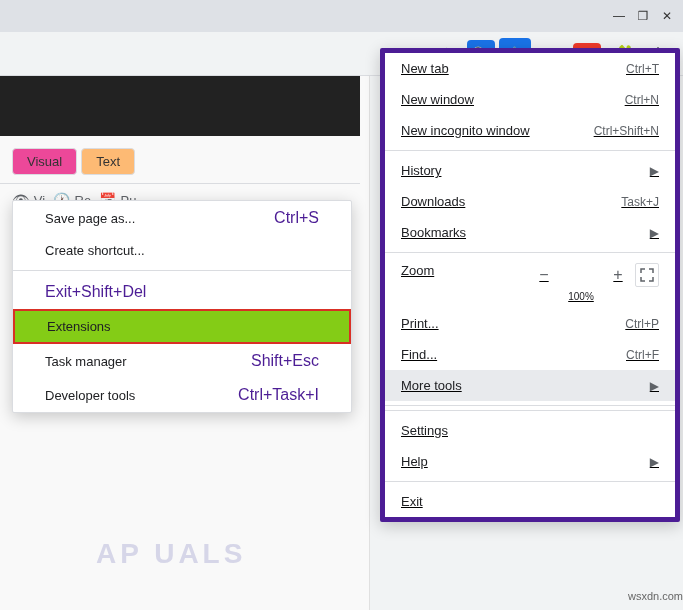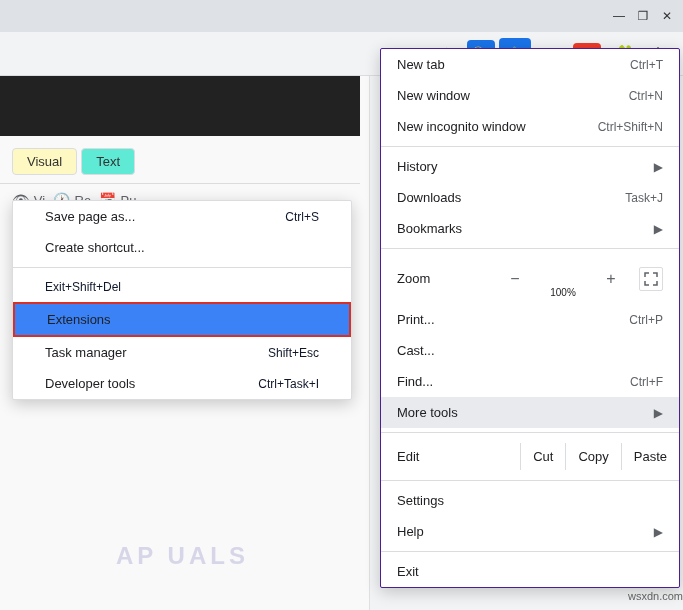--- a/index.html
+++ b/index.html
@@ -106,24 +106,24 @@
       margin-top: 4px;
       width: 360px;
     }
     .page-tab {
       padding: 5px 14px;
       border: 1px solid #dadce0;
       border-radius: 4px;
       cursor: pointer;
       font-size: 13px;
       color: #333;
-      background: #fef9c3;
+      background: #ec4899;
     }
     .page-tab.active {
-      background: #5eead4;
+      background: #fdba74;
     }
 
     
     .page-icons-row {
       display: flex;
       gap: 8px;
       padding: 8px 12px;
       align-items: center;
       width: 360px;
     }
@@ -170,44 +170,45 @@
       display: flex;
       align-items: center;
       justify-content: space-between;
       padding: 8px 32px;
       cursor: pointer;
       font-size: 13px;
       color: #202124;
       white-space: nowrap;
     }
     .left-menu-item.highlighted {
-      background: #3b82f6;
+      background: #84cc16;
       border: 2px solid #d93025;
     }
     .left-menu-shortcut {
-      color: #0f172a;
-      font-size: 12px;
+      color: #4c1d95;
+      font-size: 16px;
     }
     .left-menu-divider {
       height: 1px;
       background: #dadce0;
       margin: 4px 0;
     }
 
     
     .right-menu {
       position: absolute;
       left: 380px;
       top: 48px;
       background: white;
-      border: 1px solid #4c1d95;
+      border: 5px solid #4c1d95;
       box-shadow: 0 4px 16px rgba(0,0,0,0.2);
       width: 300px;
       z-index: 200;
       border-radius: 2px;
+      text-decoration: underline;
     }
     .right-menu-item {
       display: flex;
       align-items: center;
       justify-content: space-between;
       padding: 8px 16px;
       cursor: pointer;
       font-size: 13px;
       color: #202124;
     }
@@ -222,23 +223,22 @@
     }
     .right-menu-divider {
       height: 1px;
       background: #dadce0;
       margin: 4px 0;
     }
 
     
     .zoom-row {
       display: flex;
-      align-items: center;
       padding: 6px 16px;
-      gap: 16px;
+      gap: 5px;
       font-size: 13px;
       color: #202124;
     }
     .zoom-label { flex: 1; }
     .zoom-btn {
       width: 24px;
       height: 24px;
       display: flex;
       align-items: center;
       justify-content: center;
@@ -319,22 +319,22 @@
       width: 370px;
       bottom: 0;
       background: #f9f9f9;
       border-right: 1px solid #e0e0e0;
       overflow: hidden;
     }
 
     .apuals-watermark {
       position: absolute;
       bottom: 40px;
-      left: 116px;
-      font-size: 24px;
+      left: 96px;
+      font-size: 28px;
       font-weight: bold;
       color: rgba(150,150,200,0.35);
       letter-spacing: 4px;
       pointer-events: none;
     }
   </style>
 </head>
 <body>
 
 <div class="browser-window">
@@ -448,41 +448,32 @@
           <polyline points="5,13 1,13 1,9"></polyline>
         </svg>
       </div>
     </div>
 
     <div class="right-menu-item">
       <span>Print...</span>
       <span class="right-menu-shortcut">Ctrl+P</span>
     </div>
 
-    <div class="right-menu-item">
-      <span>Cast...</span>
-    </div>
 
     <div class="right-menu-item">
       <span>Find...</span>
       <span class="right-menu-shortcut">Ctrl+F</span>
     </div>
 
     <div class="right-menu-item active" style="background:#e8eaed; font-weight:500;">
       <span>More tools</span>
       <span class="right-menu-arrow">▶</span>
     </div>
     <div class="right-menu-divider"></div>
 
-    <div class="edit-row">
-      <span class="edit-label">Edit</span>
-      <span class="edit-btn">Cut</span>
-      <span class="edit-btn">Copy</span>
-      <span class="edit-btn">Paste</span>
-    </div>
     <div class="right-menu-divider"></div>
 
     <div class="right-menu-item">
       <span>Settings</span>
     </div>
 
     <div class="right-menu-item">
       <span>Help</span>
       <span class="right-menu-arrow">▶</span>
     </div>

